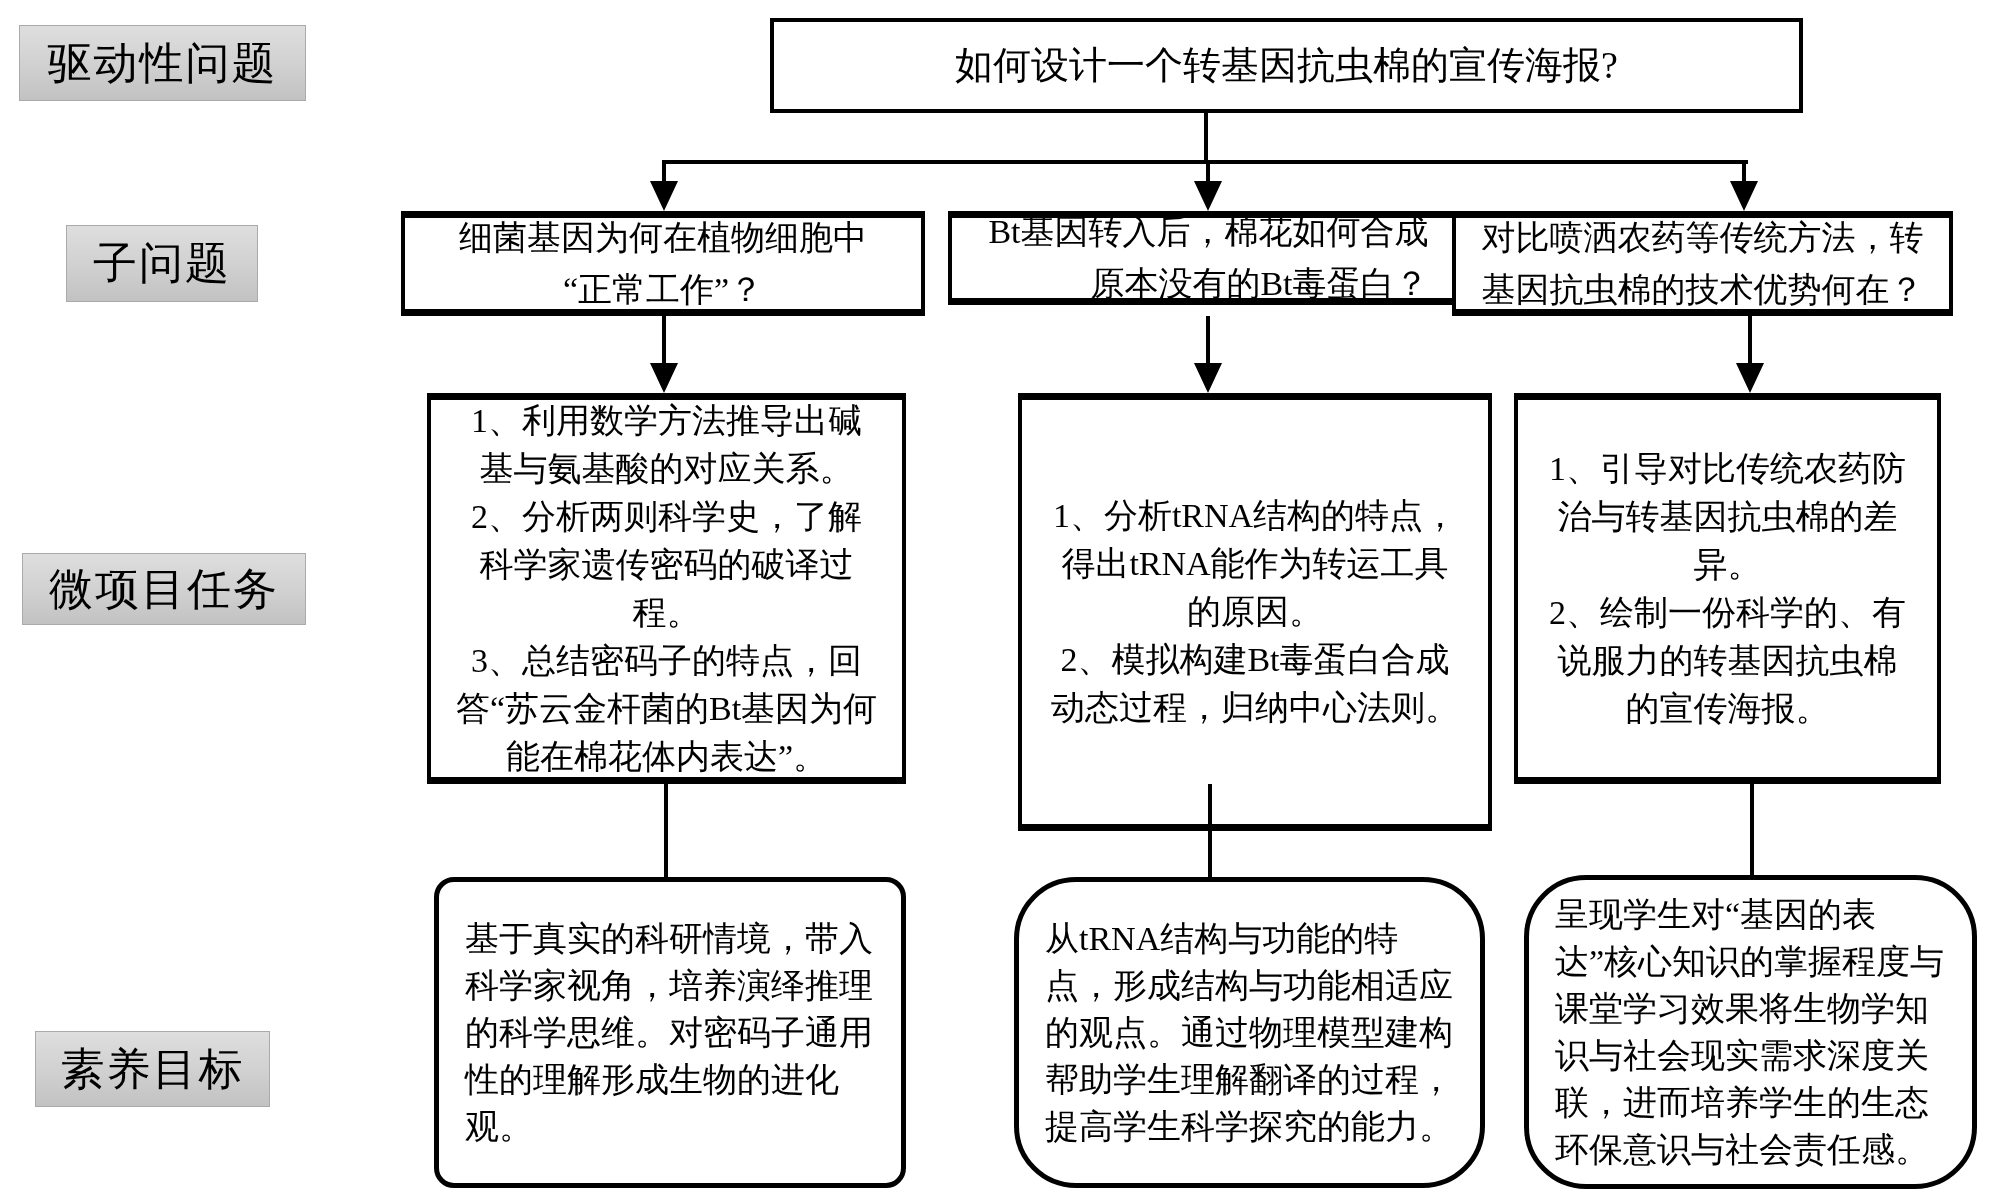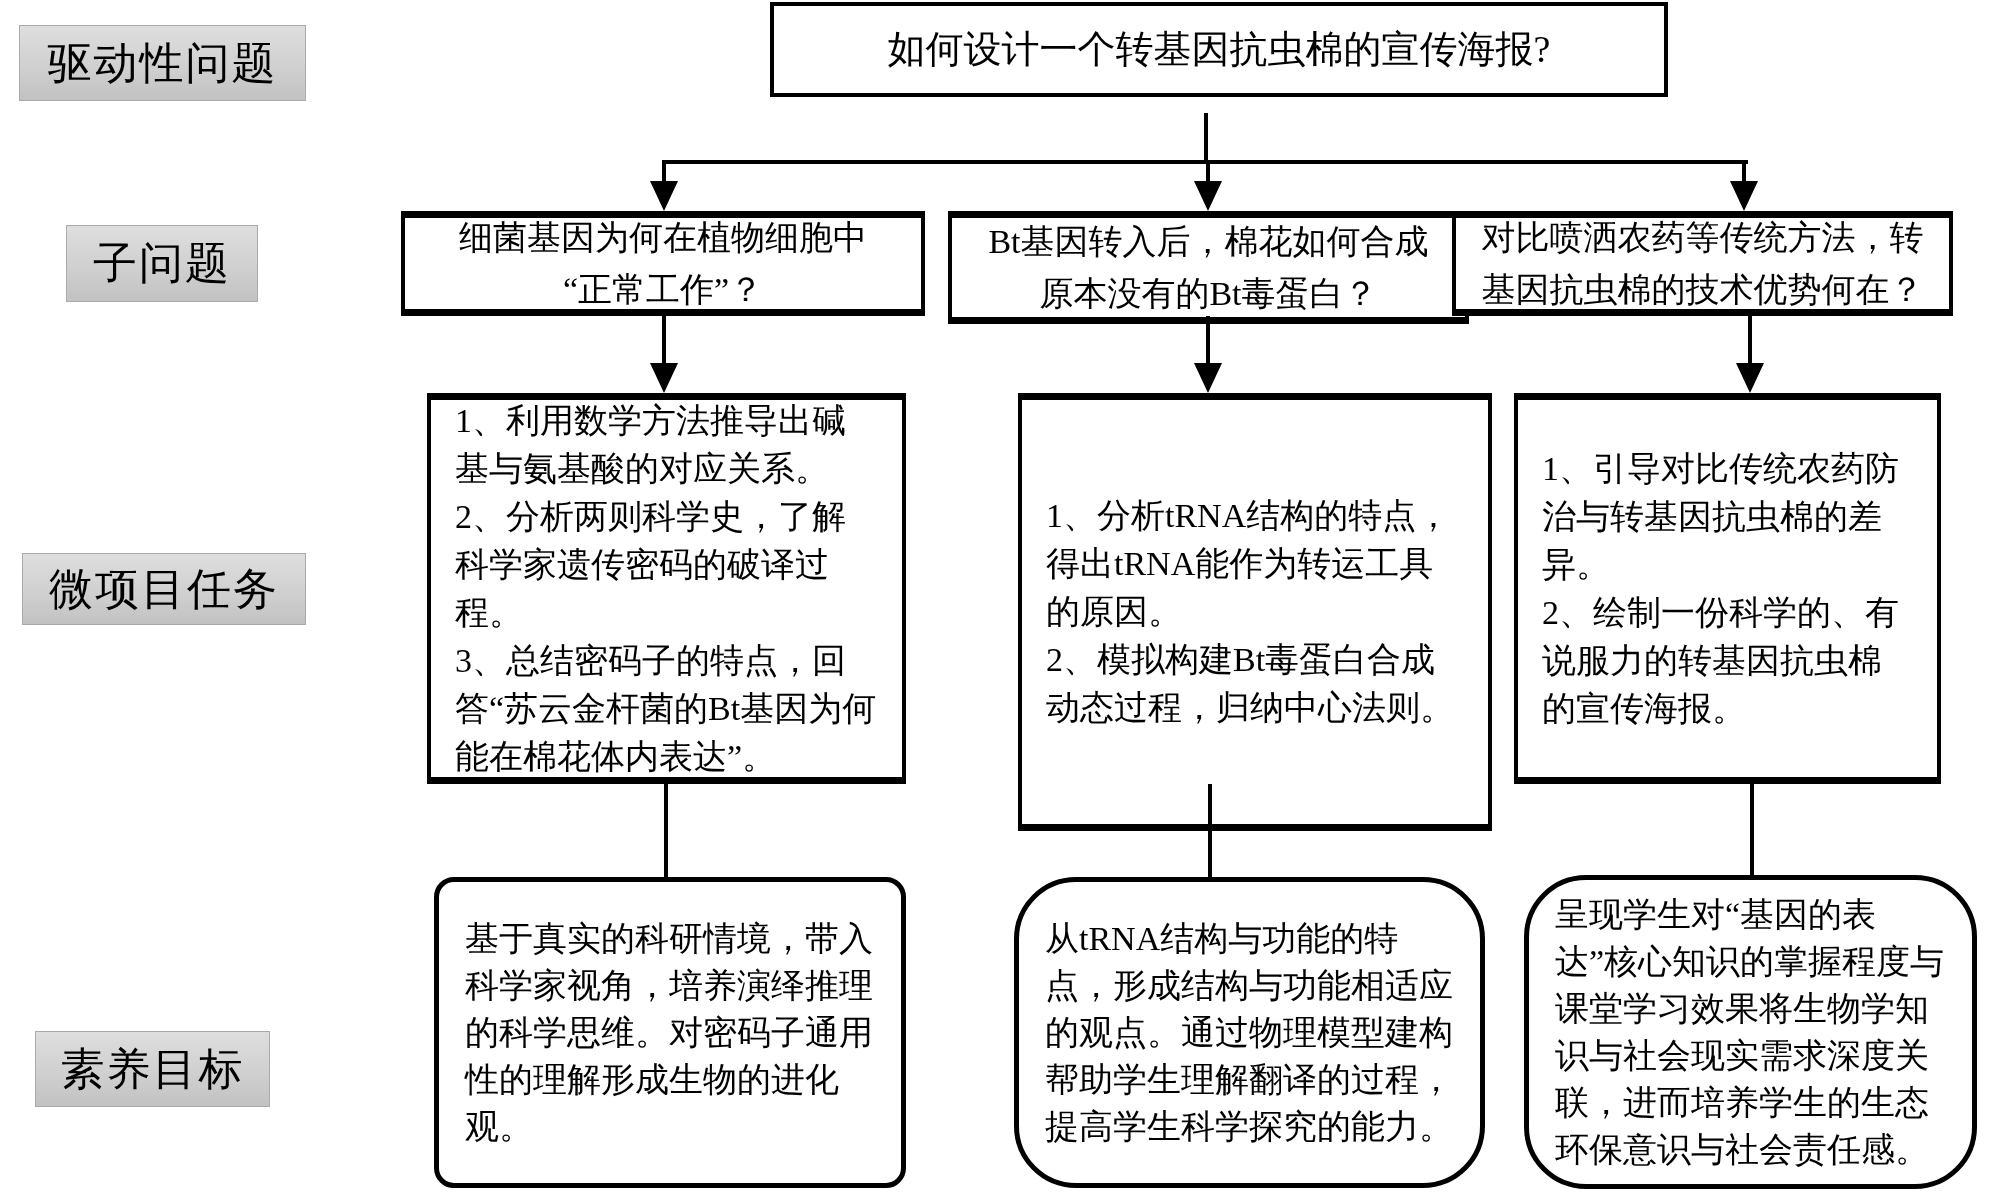--- a/index.html
+++ b/index.html
@@ -23,21 +23,21 @@
     border:1px solid var(--label-border);
     font-size:44px;letter-spacing:2px;
   }
   .box{
     position:absolute;background:#ffffff;border:4px solid var(--box-border);
     display:flex;align-items:center;justify-content:center;box-sizing:border-box;
   }
   .thick-tb{border-top-width:7px;border-bottom-width:7px;}
   .title-box{font-size:38px;text-align:center;}
   .subq-box{font-size:34px;line-height:52px;text-align:center;white-space:pre-line;}
-  .task-box{font-size:34px;line-height:48px;text-align:left;white-space:pre-line;padding:28px 24px;}
+  .task-box{font-size:34px;line-height:48px;text-align:center;white-space:pre-line;padding:28px 24px;}
   .goal-box{
     font-size:34px;line-height:47px;text-align:left;white-space:pre-line;
     border-width:5px;border-radius:62px;padding:10px 18px 10px 26px;
   }
   .vline{position:absolute;width:4px;background:var(--line-color);}
   .hline{position:absolute;height:4px;background:var(--line-color);}
   .arrowhead{
     position:absolute;width:0;height:0;
     border-left:14px solid transparent;border-right:14px solid transparent;
     border-top:30px solid var(--line-color);
@@ -46,35 +46,35 @@
 </head>
 <body>
 
 <div class="canvas">
 
   <div class="row-label" style="left:66px;top:225px;width:190px;height:75px;">子问题</div>
   <div class="row-label" style="left:19px;top:25px;width:285px;height:74px;">驱动性问题</div>
   <div class="row-label" style="left:22px;top:553px;width:282px;height:70px;">微项目任务</div>
   <div class="row-label" style="left:35px;top:994px;width:233px;height:74px;margin-top:37px;">素养目标</div>
 
-  <div class="box title-box" style="left:770px;top:2px;width:898px;height:95px;">如何设计一个转基因抗虫棉的宣传海报?</div>
+  <div class="box title-box" style="left:770px;top:18px;width:1033px;height:95px;">如何设计一个转基因抗虫棉的宣传海报?</div>
 
   <div class="vline" style="left:1204px;top:113px;height:51px;"></div>
   <div class="hline" style="left:662px;top:160px;width:1086px;"></div>
 
   <div class="vline" style="left:662px;top:160px;height:30px;"></div>
   <div class="arrowhead" style="left:650px;top:181px;"></div>
   <div class="vline" style="left:1206px;top:160px;height:30px;"></div>
   <div class="arrowhead" style="left:1194px;top:181px;"></div>
   <div class="vline" style="left:1742px;top:160px;height:30px;"></div>
   <div class="arrowhead" style="left:1730px;top:181px;"></div>
 
   <div class="box subq-box thick-tb" style="left:401px;top:211px;width:524px;height:105px;">细菌基因为何在植物细胞中
 “正常工作”？</div>
-  <div class="box subq-box thick-tb" style="left:948px;top:211px;width:521px;height:113px;">Bt基因转入后，棉花如何合成
+  <div class="box subq-box thick-tb" style="left:948px;top:211px;width:521px;height:94px;text-align:right;">Bt基因转入后，棉花如何合成
 原本没有的Bt毒蛋白？</div>
   <div class="box subq-box thick-tb" style="left:1452px;top:211px;width:501px;height:105px;">对比喷洒农药等传统方法，转
 基因抗虫棉的技术优势何在？</div>
 
   <div class="vline" style="left:662px;top:316px;height:50px;"></div>
   <div class="arrowhead" style="left:650px;top:363px;"></div>
   <div class="vline" style="left:1206px;top:316px;height:50px;"></div>
   <div class="arrowhead" style="left:1194px;top:363px;"></div>
   <div class="vline" style="left:1748px;top:316px;height:50px;"></div>
   <div class="arrowhead" style="left:1736px;top:363px;"></div>

